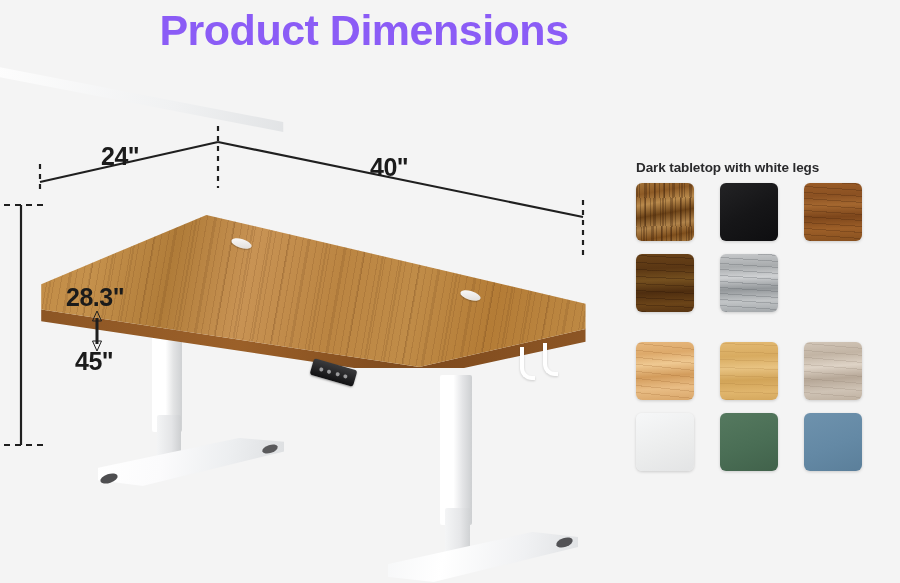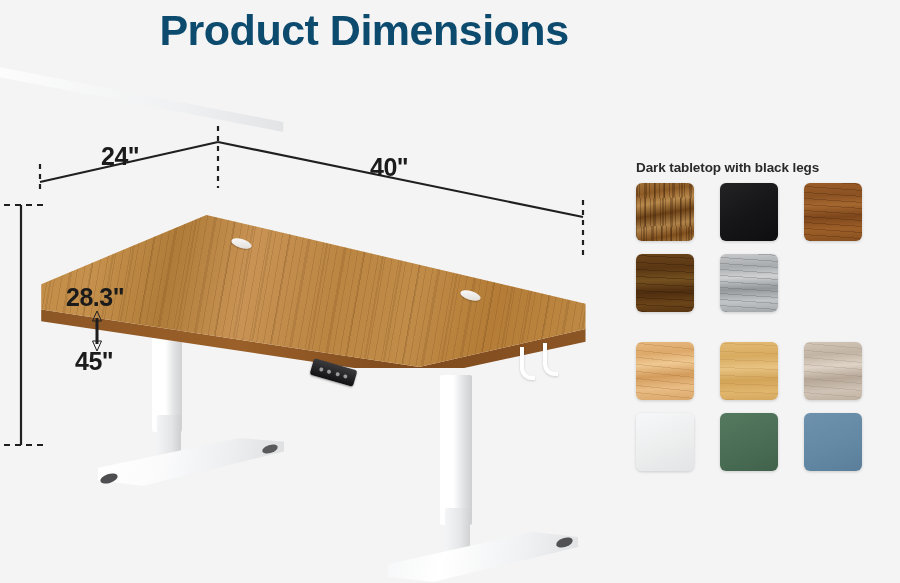--- a/index.html
+++ b/index.html
@@ -13,21 +13,21 @@
   }
   #root { position:relative; width:900px; height:583px; }
 
   
   .title {
     position:absolute; top:2px; left:0; width:728px;
     text-align:center;
     font-size:43px;
     font-weight:bold;
     letter-spacing:-0.5px;
-    color:#0c4a6e;
+    color:#8b5cf6;
     line-height:56px;
   }
 
   
   .stage { position:absolute; left:0; top:60px; width:620px; height:523px; }
 
   
   .dim {
     position:absolute;
     font-weight:bold;
@@ -298,21 +298,21 @@
     </svg>
 
     <div class="dim dim-24">24"</div>
     <div class="dim dim-40">40"</div>
     <div class="dim dim-283">28.3"</div>
     <div class="dim dim-45">45"</div>
   </div>
 
   <div class="panel">
 
-    <div class="panel-heading">Dark tabletop with black legs</div>
+    <div class="panel-heading">Dark tabletop with white legs</div>
     <div class="swatch-grid">
       <div class="swatch sw-rustic"></div>
       <div class="swatch sw-black"></div>
       <div class="swatch sw-medbrown"></div>
       <div class="swatch sw-walnut"></div>
       <div class="swatch sw-greywood"></div>
     </div>
 
     <div class="group-gap"></div>
 

